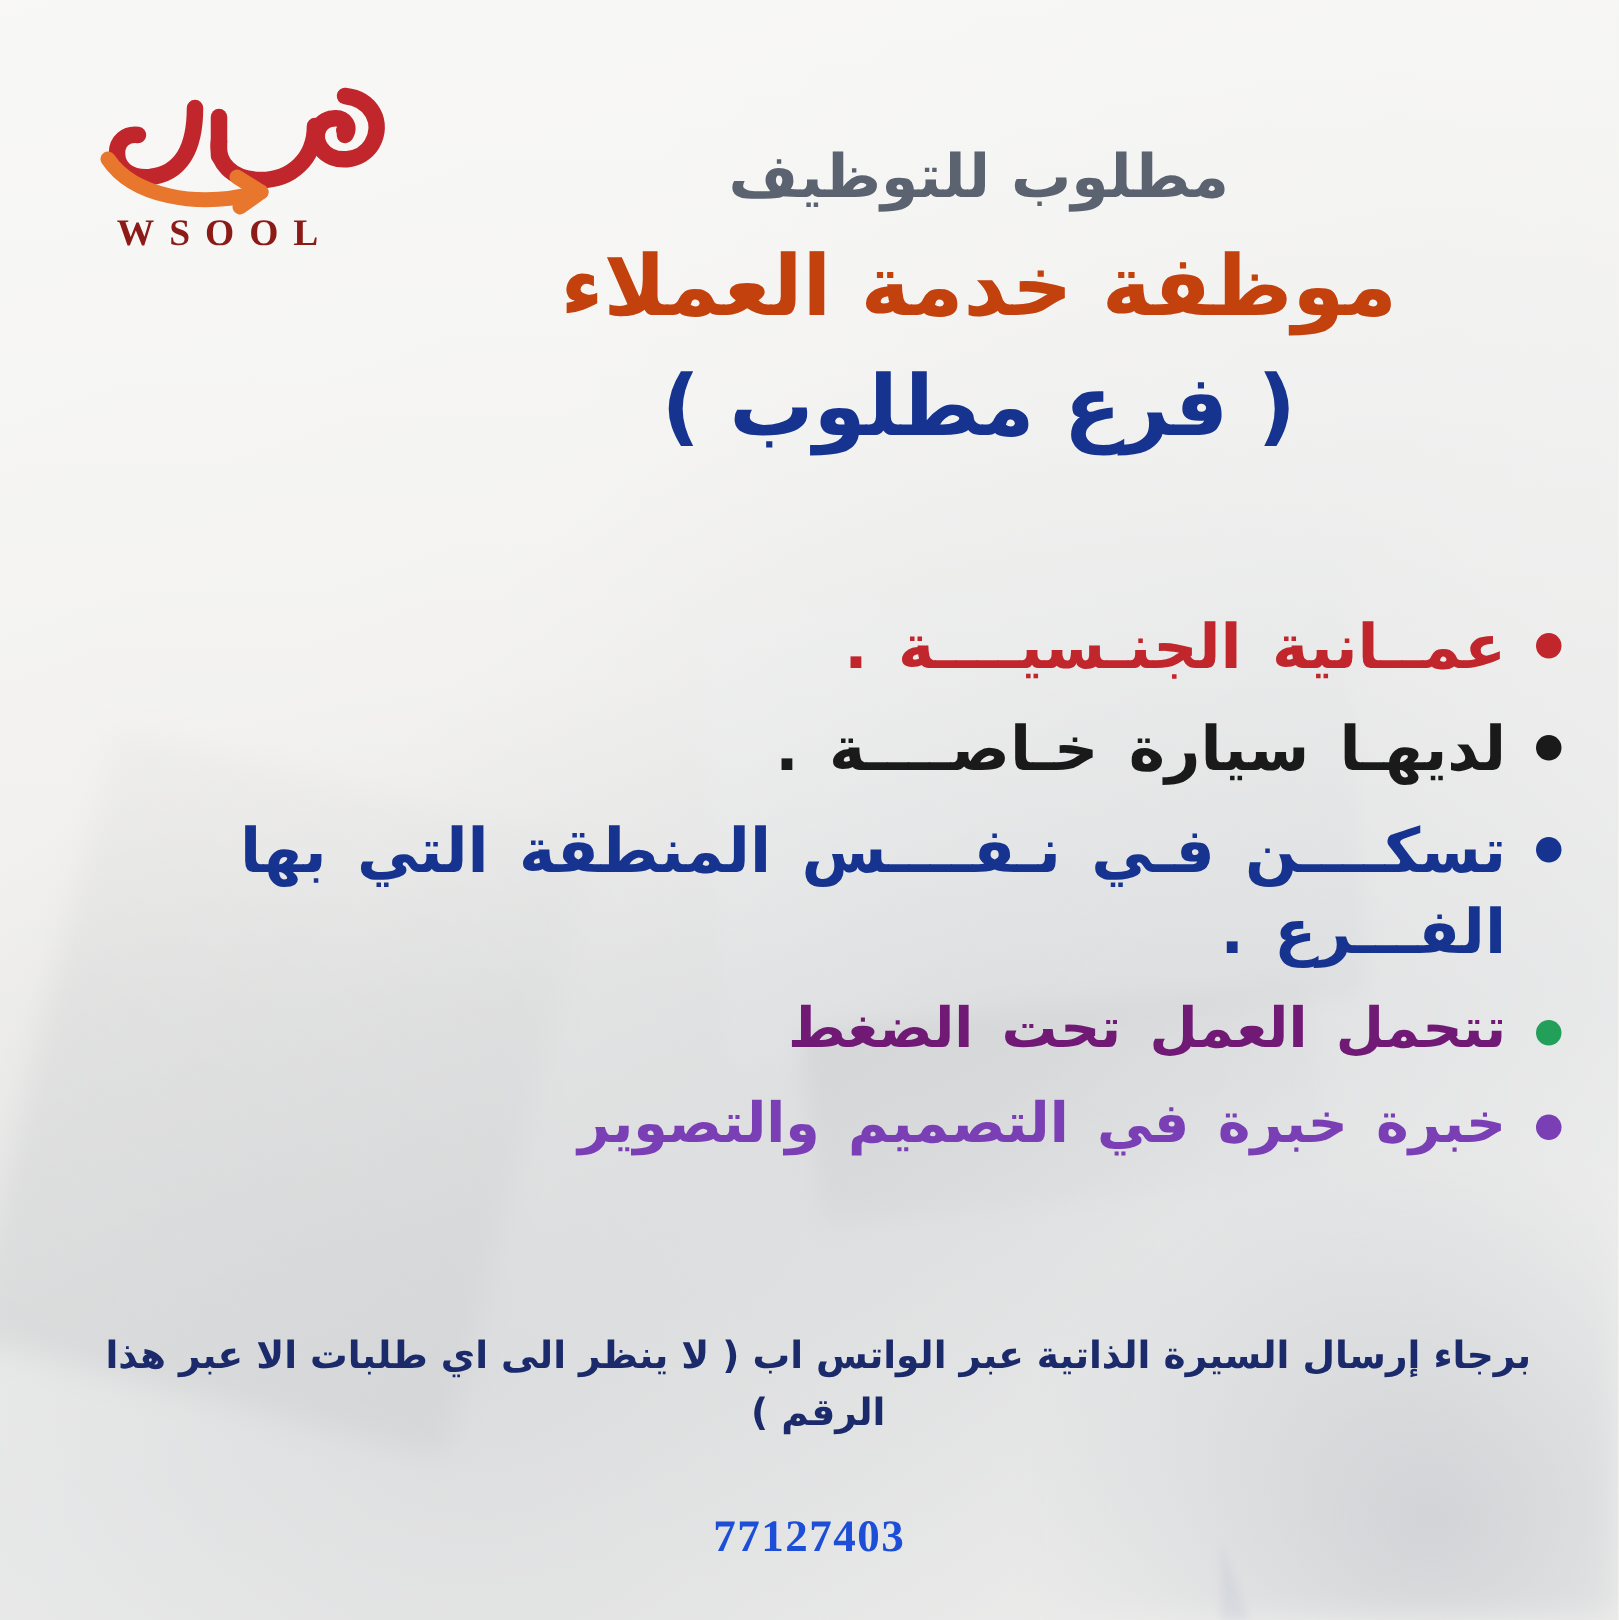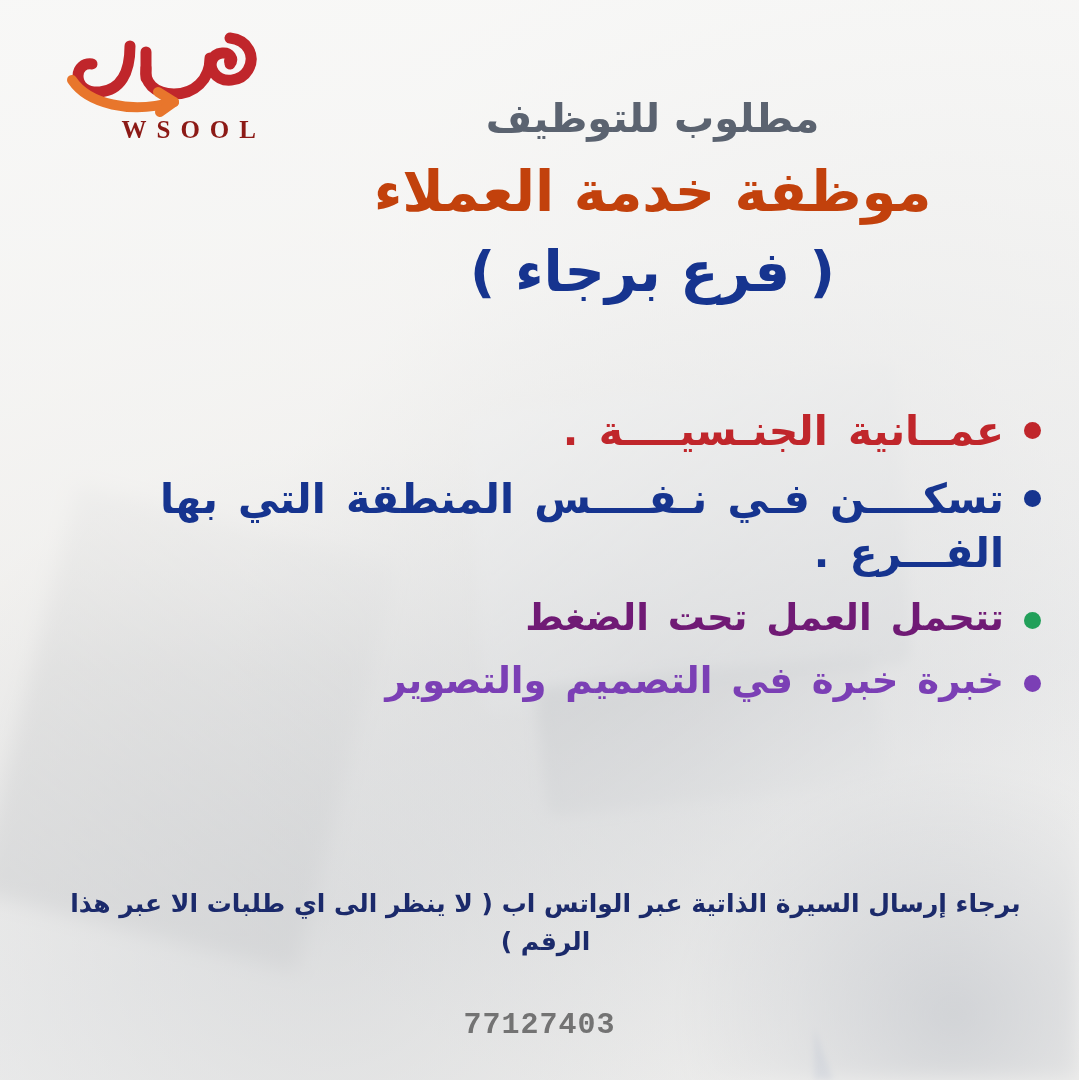--- a/index.html
+++ b/index.html
@@ -93,23 +93,24 @@
   .content {
     position: relative;
     z-index: 5;
     width: 100%;
     height: 100%;
   }
 
   
   .logo {
     position: absolute;
-    top: 28px;
+    top: 54px;
     left: 34px;
     width: 232px;
+    text-align: center;
   }
   .logo-mark {
     position: relative;
     height: 92px;
   }
   .logo-word {
     font-size: 25px;
     letter-spacing: 10px;
     color: #8c1a16;
     font-weight: bold;
@@ -192,23 +193,23 @@
     line-height: 1.55;
   }
   .phone {
     position: absolute;
     bottom: 38px;
     left: 0;
     right: 0;
     text-align: center;
     font-size: 30px;
     font-weight: bold;
-    color: #737373;
+    color: #1d4ed8;
     letter-spacing: 1px;
-    font-family: Liberation Mono, monospace;
+    font-family: Liberation Serif, serif;
     direction: ltr;
   }
 </style>
 </head>
 <body>
 
 <div class="poster">
   <div class="bg-photo">
     <div class="bg-arm"></div>
     <div class="bg-laptop"></div>
@@ -232,30 +233,34 @@
           <path d="M38 52 C54 76 96 86 140 74" fill="none" stroke="#e8762c" stroke-width="10" stroke-linecap="round"></path>
           <path d="M140 74 L124 64 M140 74 L126 84" fill="none" stroke="#e8762c" stroke-width="10" stroke-linecap="round"></path>
         </svg>
       </div>
       <div class="logo-word">WSOOL</div>
     </div>
 
     <div class="head-block">
       <div class="h-sub">مطلوب للتوظيف</div>
       <div class="h-main">موظفة خدمة العملاء</div>
-      <div class="h-branch">( فرع برجاء )</div>
+      <div class="h-branch">( فرع مطلوب )</div>
     </div>
 
     <div class="bullets">
 
       <div class="bullet-row">
         <span class="dot" style="background:#c0262b"></span>
         <span class="bullet-text" style="color:#c0262b">عمــانية الجنـسيــــة .</span>
       </div>
 
+      <div class="bullet-row">
+        <span class="dot" style="background:#1a1a1a"></span>
+        <span class="bullet-text" style="color:#1a1a1a">لديهـا سيارة خـاصــــة .</span>
+      </div>
 
       <div class="bullet-row">
         <span class="dot" style="background:#16348f"></span>
         <span class="bullet-text" style="color:#16348f">تسكــــن فـي نـفــــس المنطقة التي بها الفـــرع .</span>
       </div>
 
       <div class="bullet-row">
         <span class="dot" style="background:#22a05a"></span>
         <span class="bullet-text b-size-sm" style="color:#701a75">تتحمل العمل تحت الضغط</span>
       </div>

